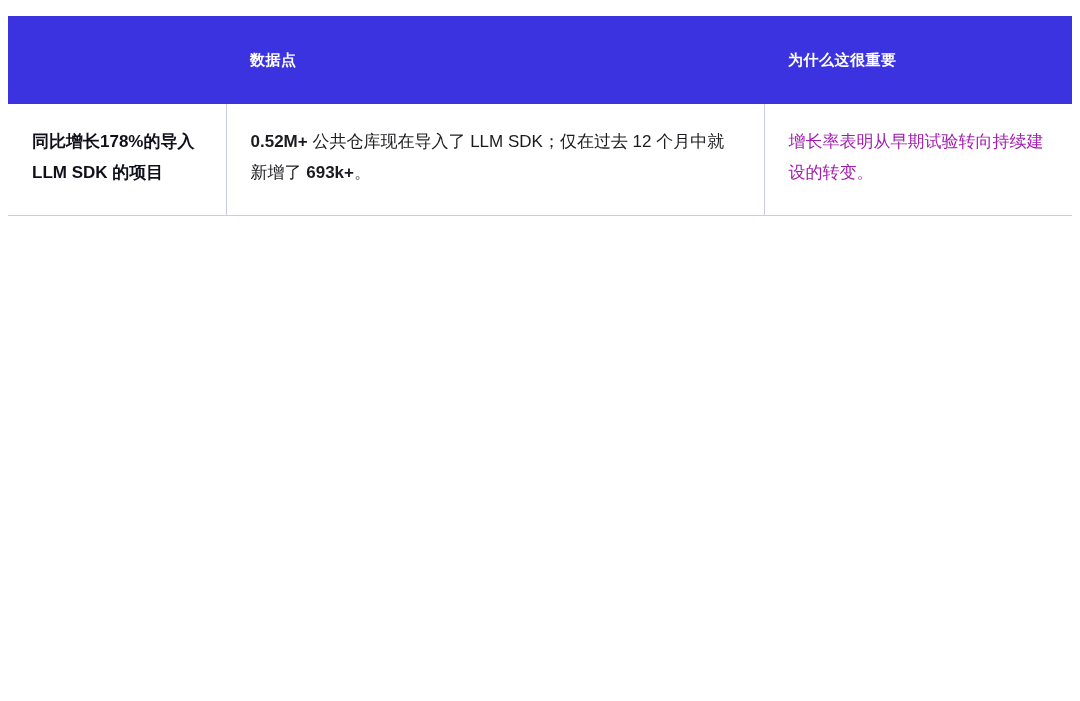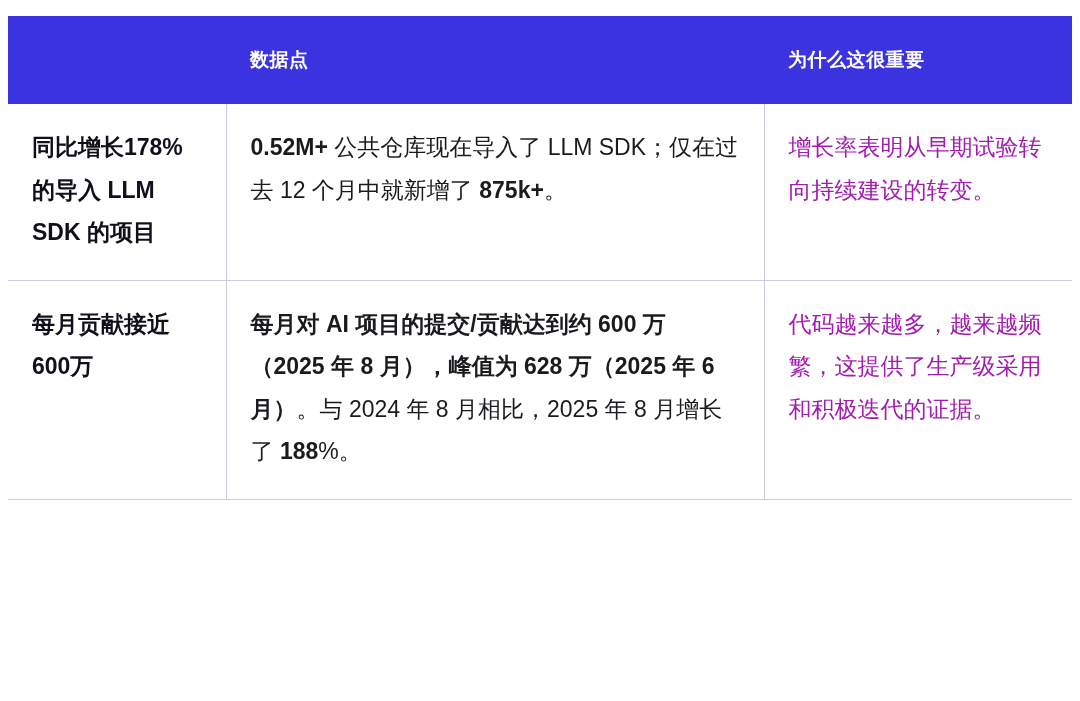--- a/index.html
+++ b/index.html
@@ -28,38 +28,38 @@
     width: 1064px;
     margin: 0;
   }
   col.c1 { width: 218px; }
   col.c2 { width: 538px; }
   col.c3 { width: 308px; }
 
   thead th {
     background: #3b33e0;
     color: #ffffff;
-    font-size: 19px;
+    font-size: 15px;
     font-weight: bold;
     text-align: left;
     vertical-align: middle;
     height: 88px;
     padding: 0 24px;
     border: none;
     letter-spacing: 0.5px;
   }
   thead th.empty-head {
     padding: 0;
   }
 
   tbody td {
     vertical-align: top;
     padding: 22px 24px 26px 24px;
     border-bottom: 1px solid #c9cbe8;
-    font-size: 23px;
+    font-size: 17px;
     line-height: 1.85;
   }
   tbody tr.alt td {
     background: #eef0fb;
   }
   tbody tr td.col-label {
     font-weight: bold;
     color: #10101a;
     border-right: 1px solid #c9cbe8;
     line-height: 1.85;
@@ -89,23 +89,18 @@
     <thead>
       <tr>
         <th class="empty-head"></th>
         <th>数据点</th>
         <th>为什么这很重要</th>
       </tr>
     </thead>
     <tbody>
       <tr>
         <td class="col-label">同比增长178%的导入 LLM SDK 的项目</td>
-        <td class="col-point"><span class="b">0.52M+</span> 公共仓库现在导入了 LLM SDK；仅在过去 12 个月中就新增了 <span class="b">875k+</span>。</td>
+        <td class="col-point"><span class="b">0.52M+</span> 公共仓库现在导入了 LLM SDK；仅在过去 12 个月中就新增了 <span class="b">693k+</span>。</td>
         <td class="col-why">增长率表明从早期试验转向持续建设的转变。</td>
-      </tr>
-      <tr>
-        <td class="col-label">每月贡献接近600万</td>
-        <td class="col-point"><span class="b">每月对 AI 项目的提交/贡献达到约 600 万（2025 年 8 月），峰值为 628 万（2025 年 6 月）</span>。与 2024 年 8 月相比，2025 年 8 月增长了 <span class="b">188</span>%。</td>
-        <td class="col-why">代码越来越多，越来越频繁，这提供了生产级采用和积极迭代的证据。</td>
       </tr>
     </tbody>
   </table>
 </div>
 
 </body></html>

